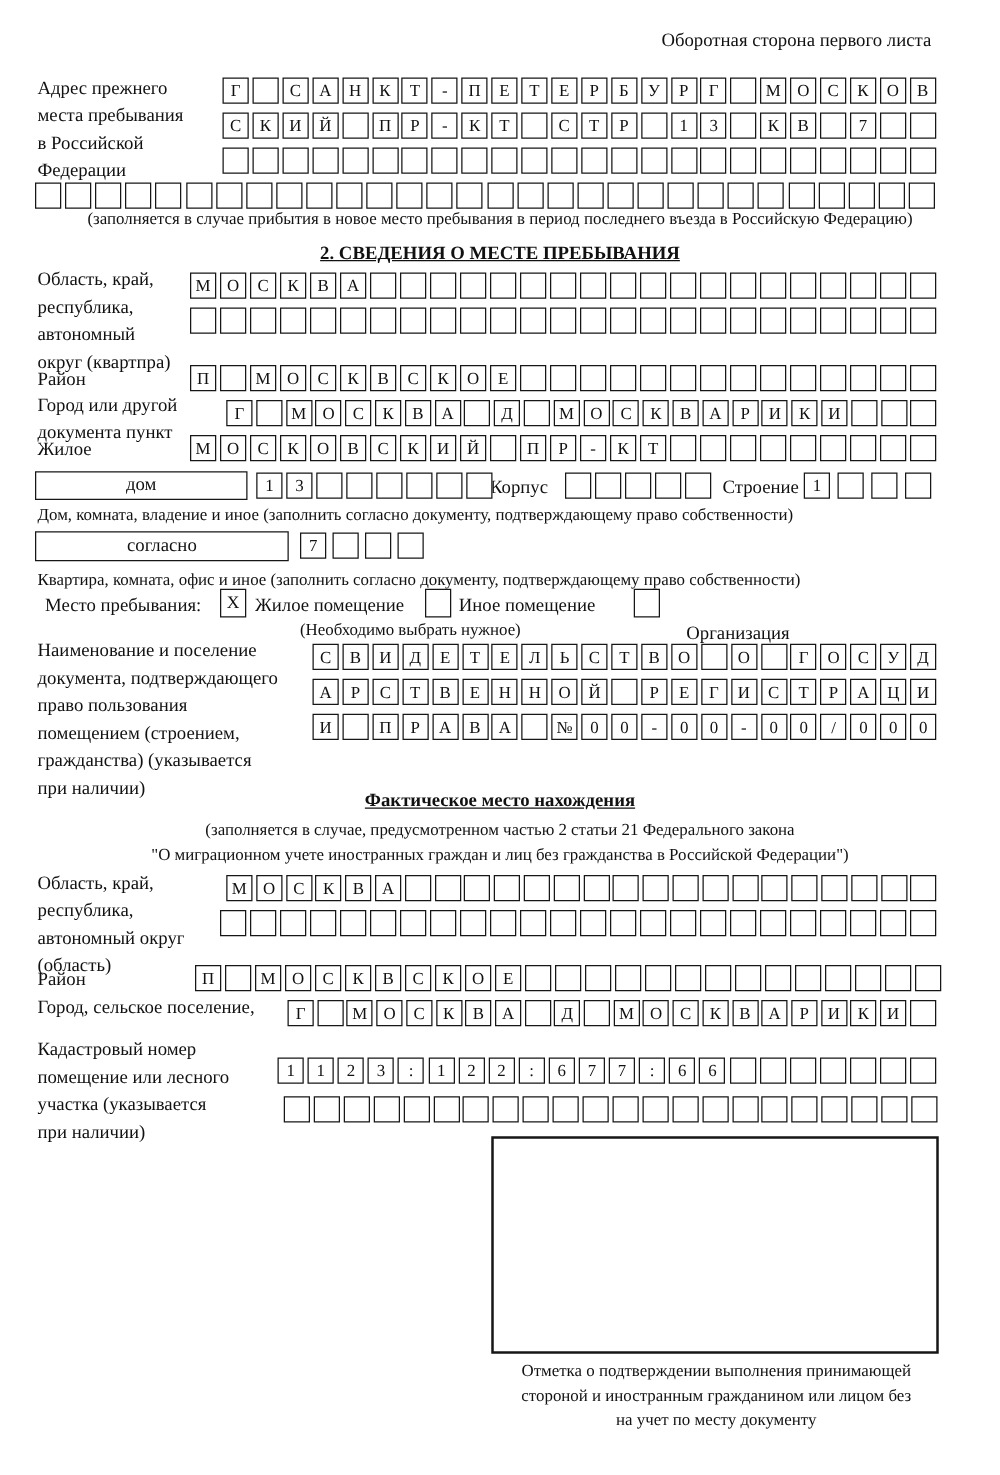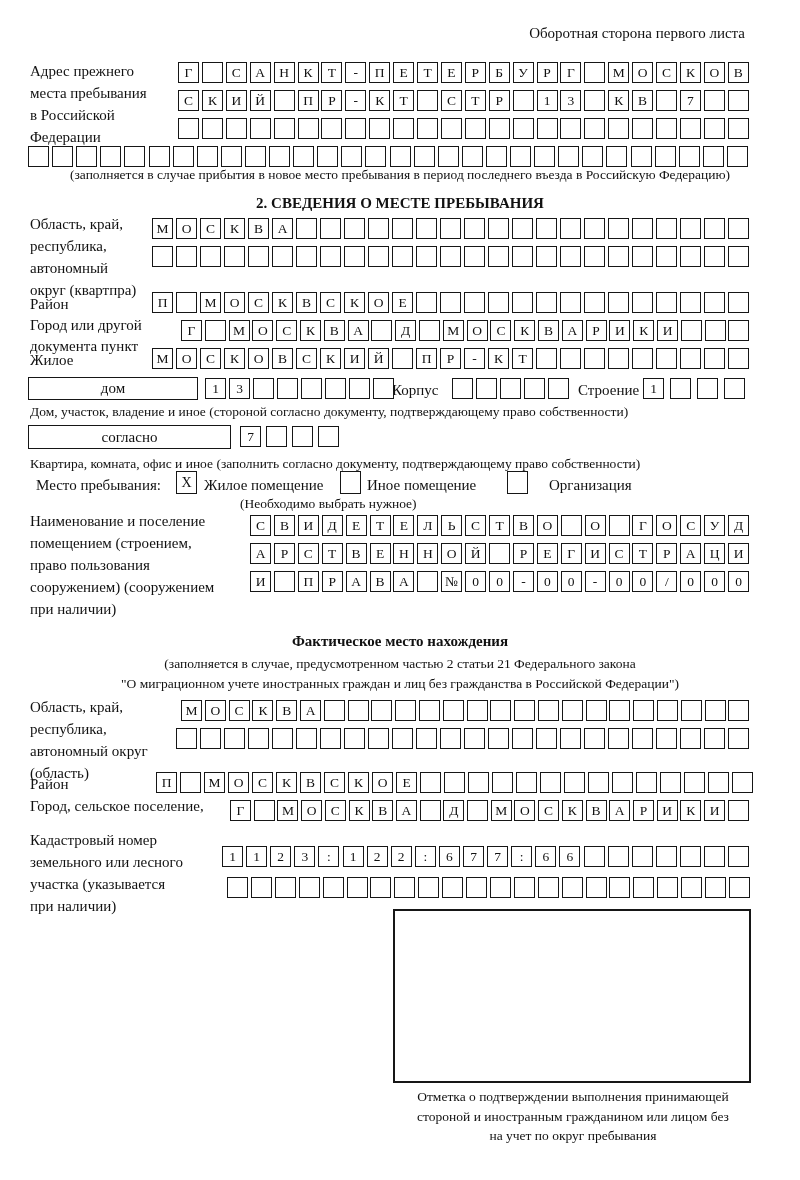--- a/index.html
+++ b/index.html
@@ -5,21 +5,21 @@
   html,body{margin:0;padding:0;}
   body{
     width:800px;height:1180px;position:relative;background:#ffffff;
     font-family:"Liberation Serif","DejaVu Serif",serif;color:#111;
     -webkit-font-smoothing:antialiased;
   }
   .abs{position:absolute;}
   .label{font-size:15px;line-height:22px;white-space:nowrap;}
   .note{font-size:13.5px;white-space:nowrap;}
   .center{left:0;width:800px;text-align:center;}
-  .bold{font-weight:bold;}
+  .bold{font-weight:bold;text-decoration:underline;}
   .cell-row{position:absolute;height:21px;}
   .cell{
     position:absolute;top:0;width:19px;height:19px;border:1.6px solid #161616;
     text-align:center;line-height:19px;font-size:13.5px;background:#fff;
   }
   .widebox{
     position:absolute;border:1.6px solid #161616;background:#fff;
     display:flex;align-items:center;justify-content:center;font-size:15px;
   }
   .chk{
@@ -53,68 +53,69 @@
 <div class="abs label" style="left:30px;top:293px;">Район</div>
 <div class="abs" style="left:30px;top:315px;">
   <div class="label" style="line-height:21px;">Город или другой</div>
   <div class="label" style="line-height:21px;">документа пункт</div>
 </div>
 <div class="abs label" style="left:30px;top:349px;">Жилое</div>
 
 <div class="widebox" style="left:28px;top:377px;width:168px;height:21px;">дом</div>
 <div class="abs label" style="left:392px;top:379px;">Корпус</div>
 <div class="abs label" style="left:578px;top:379px;">Строение</div>
-<div class="abs note" style="left:30px;top:404px;">Дом, участок, владение и иное (стороной согласно документу, подтверждающему право собственности)</div>
+<div class="abs note" style="left:30px;top:404px;">Дом, комната, владение и иное (заполнить согласно документу, подтверждающему право собственности)</div>
 
 <div class="widebox" style="left:28px;top:425px;width:201px;height:22px;">согласно</div>
 <div class="abs note" style="left:30px;top:456px;">Квартира, комната, офис и иное (заполнить согласно документу, подтверждающему право собственности)</div>
 
 <div class="abs label" style="left:36px;top:474px;">Место пребывания:</div>
 <span class="chk" style="left:176px;top:471px;">X</span>
 <div class="abs label" style="left:204px;top:474px;">Жилое помещение</div>
 <span class="chk" style="left:340px;top:471px;"></span>
 <div class="abs label" style="left:367px;top:474px;">Иное помещение</div>
 <span class="chk" style="left:507px;top:471px;"></span>
-<div class="abs label" style="left:549px;top:474px;">Организация</div>
+<div class="abs label" style="left:549px;top:496px;">Организация</div>
 <div class="abs note" style="left:240px;top:496px;">(Необходимо выбрать нужное)</div>
 
 <div class="abs" style="left:30px;top:510px;">
   <div class="label">Наименование и поселение</div>
+  <div class="label">документа, подтверждающего</div>
+  <div class="label">право пользования</div>
   <div class="label">помещением (строением,</div>
-  <div class="label">право пользования</div>
-  <div class="label">сооружением) (сооружением</div>
+  <div class="label">гражданства) (указывается</div>
   <div class="label">при наличии)</div>
 </div>
 
 <div class="abs label bold center" style="top:630px;">Фактическое место нахождения</div>
 <div class="abs note center" style="top:656px;">(заполняется в случае, предусмотренном частью 2 статьи 21 Федерального закона</div>
 <div class="abs note center" style="top:676px;">"О миграционном учете иностранных граждан и лиц без гражданства в Российской Федерации")</div>
 
 <div class="abs" style="left:30px;top:696px;">
   <div class="label">Область, край,</div>
   <div class="label">республика,</div>
   <div class="label">автономный округ</div>
   <div class="label">(область)</div>
 </div>
 <div class="abs label" style="left:30px;top:773px;">Район</div>
 <div class="abs" style="left:30px;top:795px;">
   <div class="label">Город, сельское поселение,</div>
 </div>
 <div class="abs" style="left:30px;top:829px;">
   <div class="label">Кадастровый номер</div>
-  <div class="label">земельного или лесного</div>
+  <div class="label">помещение или лесного</div>
   <div class="label">участка (указывается</div>
   <div class="label">при наличии)</div>
 </div>
 
 <div class="stamp" style="left:393px;top:909px;width:354px;height:170px;"></div>
 <div class="abs stampnote" style="left:383px;top:1087px;width:380px;">
   <div>Отметка о подтверждении выполнения принимающей</div>
   <div>стороной и иностранным гражданином или лицом без</div>
-  <div>на учет по округ пребывания</div>
+  <div>на учет по месту документу</div>
 </div>
 
 <div>
     <div class="cell-row" style="left: 178px; top: 62px;">
       <span class="cell" style="left: 0px;">Г</span>
       <span class="cell" style="left: 23.9px;"></span>
       <span class="cell" style="left: 47.8px;">С</span>
       <span class="cell" style="left: 71.7px;">А</span>
       <span class="cell" style="left: 95.6px;">Н</span>
       <span class="cell" style="left: 119.5px;">К</span>

